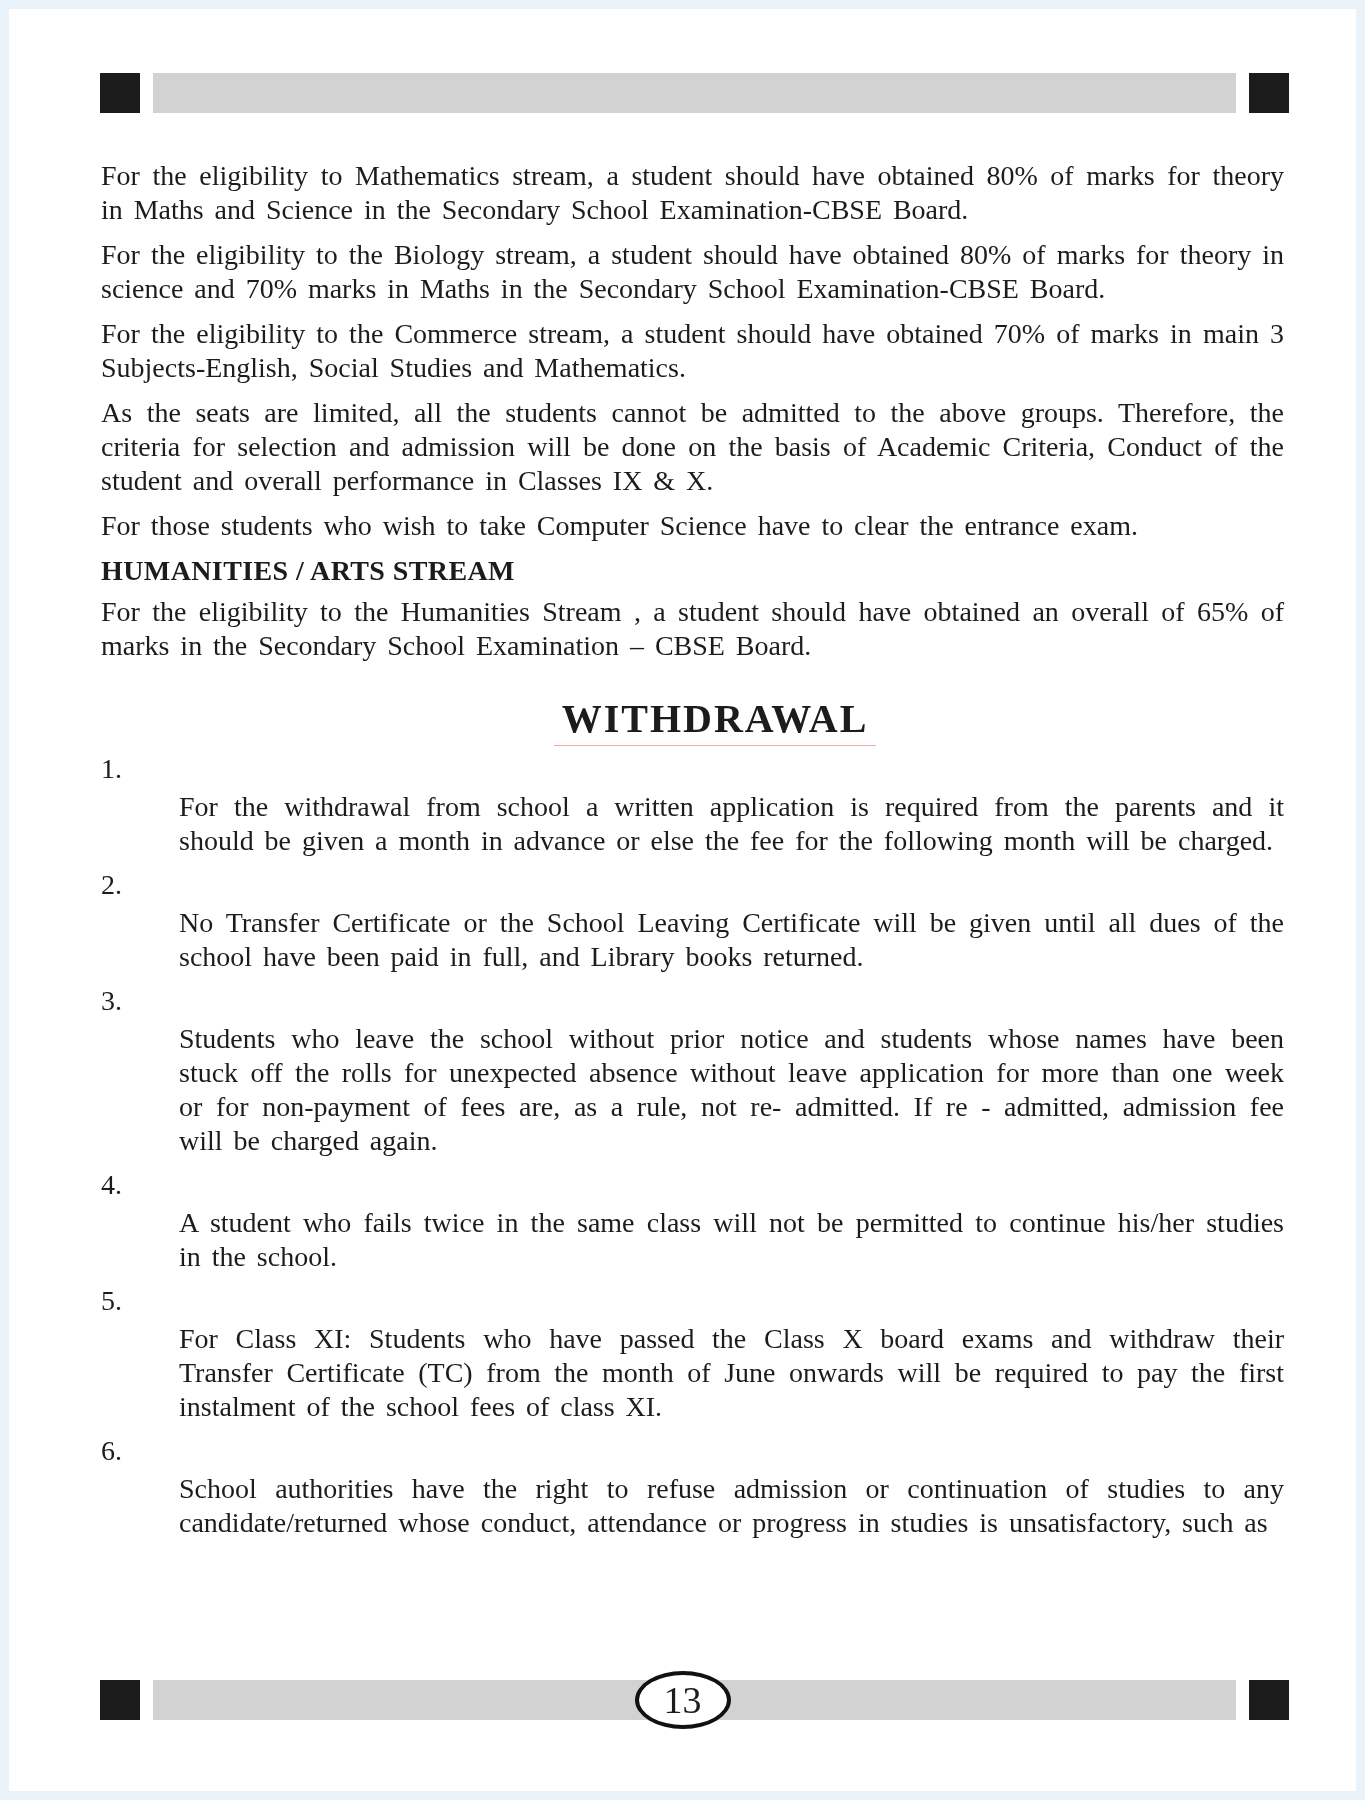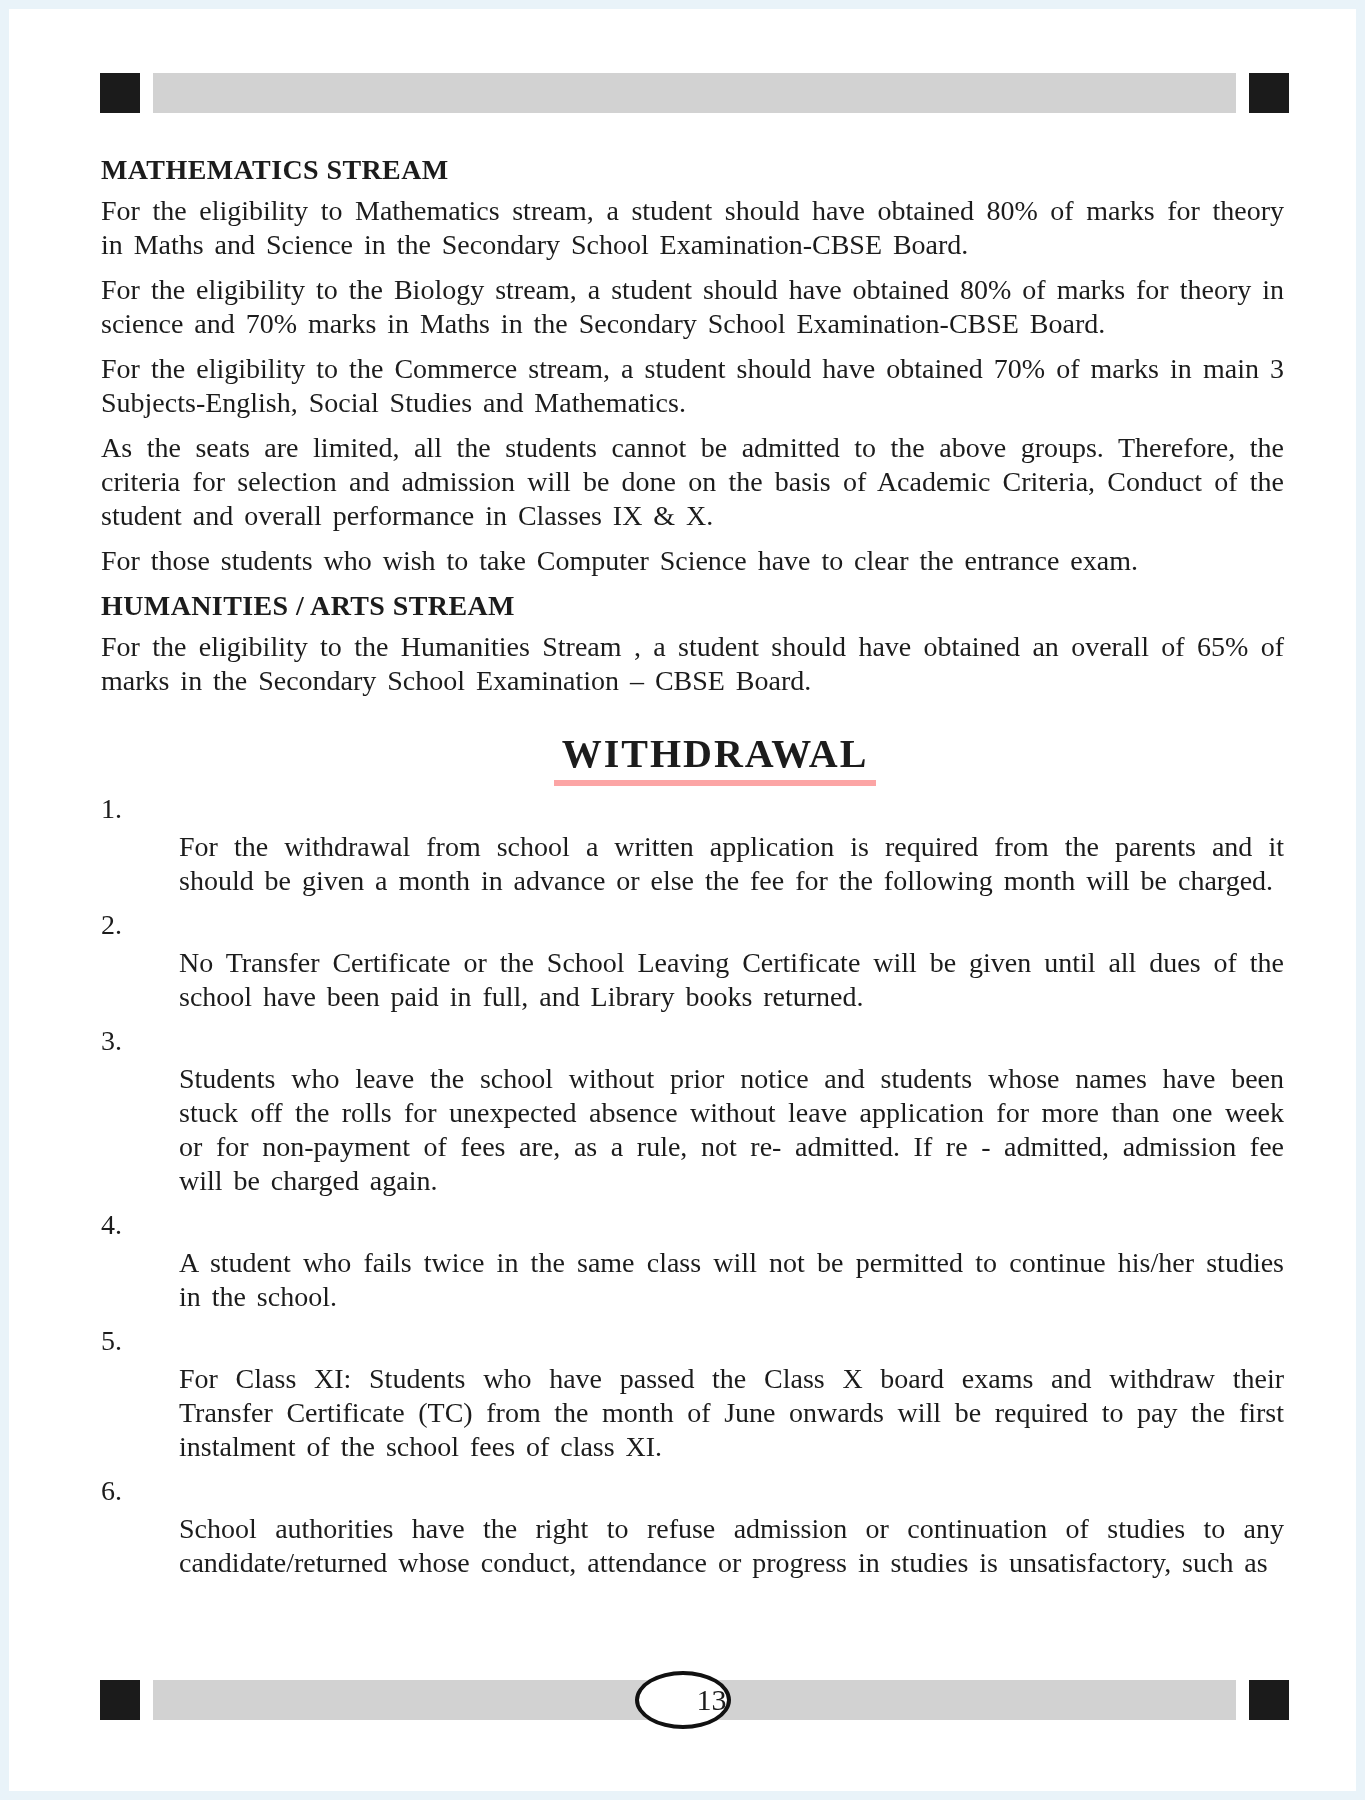--- a/index.html
+++ b/index.html
@@ -30,22 +30,22 @@
   }
   .bar-row.header{ top:64px; }
   .bar-row.footer{ top:1671px; }
   .sq{ width:40px; height:40px; background:var(--square); flex:none; }
   .bar{ flex:1; background:var(--bar); }
 
   .page-badge{
     position:absolute; top:1662px; left:50%; transform:translateX(-50%);
     width:96px; height:58px;
     background:#fff; border:4px solid #111; border-radius:50%;
-    display:flex; align-items:center; justify-content:flex-end;
-    font-size:30px; line-height:1;
+    display:flex; align-items:center; justify-content:center;
+    font-size:38px; line-height:1;
   }
 
   .content{
     position:absolute; top:144px; left:92px; right:72px;
     font-size:28px; line-height:34px; text-align:justify;
     word-spacing:0.14em;
   }
   .stream-heading{
     font-size:28px; line-height:34px; font-weight:bold;
     letter-spacing:0.4px; margin:10px 0 7px; text-align:left;
@@ -57,21 +57,21 @@
   .note{ margin:27px 0 0; text-align:left; }
   .note .nb{ font-weight:bold; }
 
   .wd-title{
     margin:34px 0 6px; text-align:center;
     font-size:40px; line-height:44px; font-weight:bold;
     letter-spacing:2px; word-spacing:normal;
   }
   .wd-title-text{
     display:inline-block;
-    border-bottom:6px solid #fca5a5;
+    border-bottom:1px solid #fca5a5;
     padding:0 8px 4px;
     margin-left:45px;
   }
   .wd-list{ margin:0; padding:0; }
   .wd-item{ display:flex; margin:0 0 10px; }
   .li-num{ flex:none; width:78px; text-align:left; }
   .li-text{ flex:1; text-align:justify;margin-top:38px; }
 </style>
 </head>
 <body>
@@ -79,21 +79,20 @@
 <div class="page">
 
   <div class="bar-row header">
     <div class="sq"></div>
     <div class="bar"></div>
     <div class="sq"></div>
   </div>
 
   <div class="content">
     <div id="sections">
-        <h2 class="stream-heading">MATHEMATICS STREAM</h2>
         <p class="body-para">For the eligibility to Mathematics stream, a student should have obtained 80% of marks for theory in Maths and Science in the Secondary School Examination-CBSE Board.</p>
         <p class="body-para">For the eligibility to the Biology stream, a student should have obtained 80% of marks for theory in science and 70% marks in Maths in the Secondary School Examination-CBSE Board.</p>
         <p class="body-para">For the eligibility to the Commerce stream, a student should have obtained 70% of marks in main 3 Subjects-English, Social Studies and Mathematics.</p>
         <p class="body-para">As the seats are limited, all the students cannot be admitted to the above groups. Therefore, the criteria for selection and admission will be done on the basis of Academic Criteria, Conduct of the student and overall performance in Classes IX &amp; X.</p>
         <p class="body-para">For those students who wish to take Computer Science have to clear the entrance exam.</p>
         <h2 class="stream-heading">HUMANITIES / ARTS STREAM</h2>
         <p class="body-para">For the eligibility to the Humanities Stream , a student should have obtained an overall of 65% of marks in the Secondary School Examination – CBSE Board.</p>
       </div>
 
 

